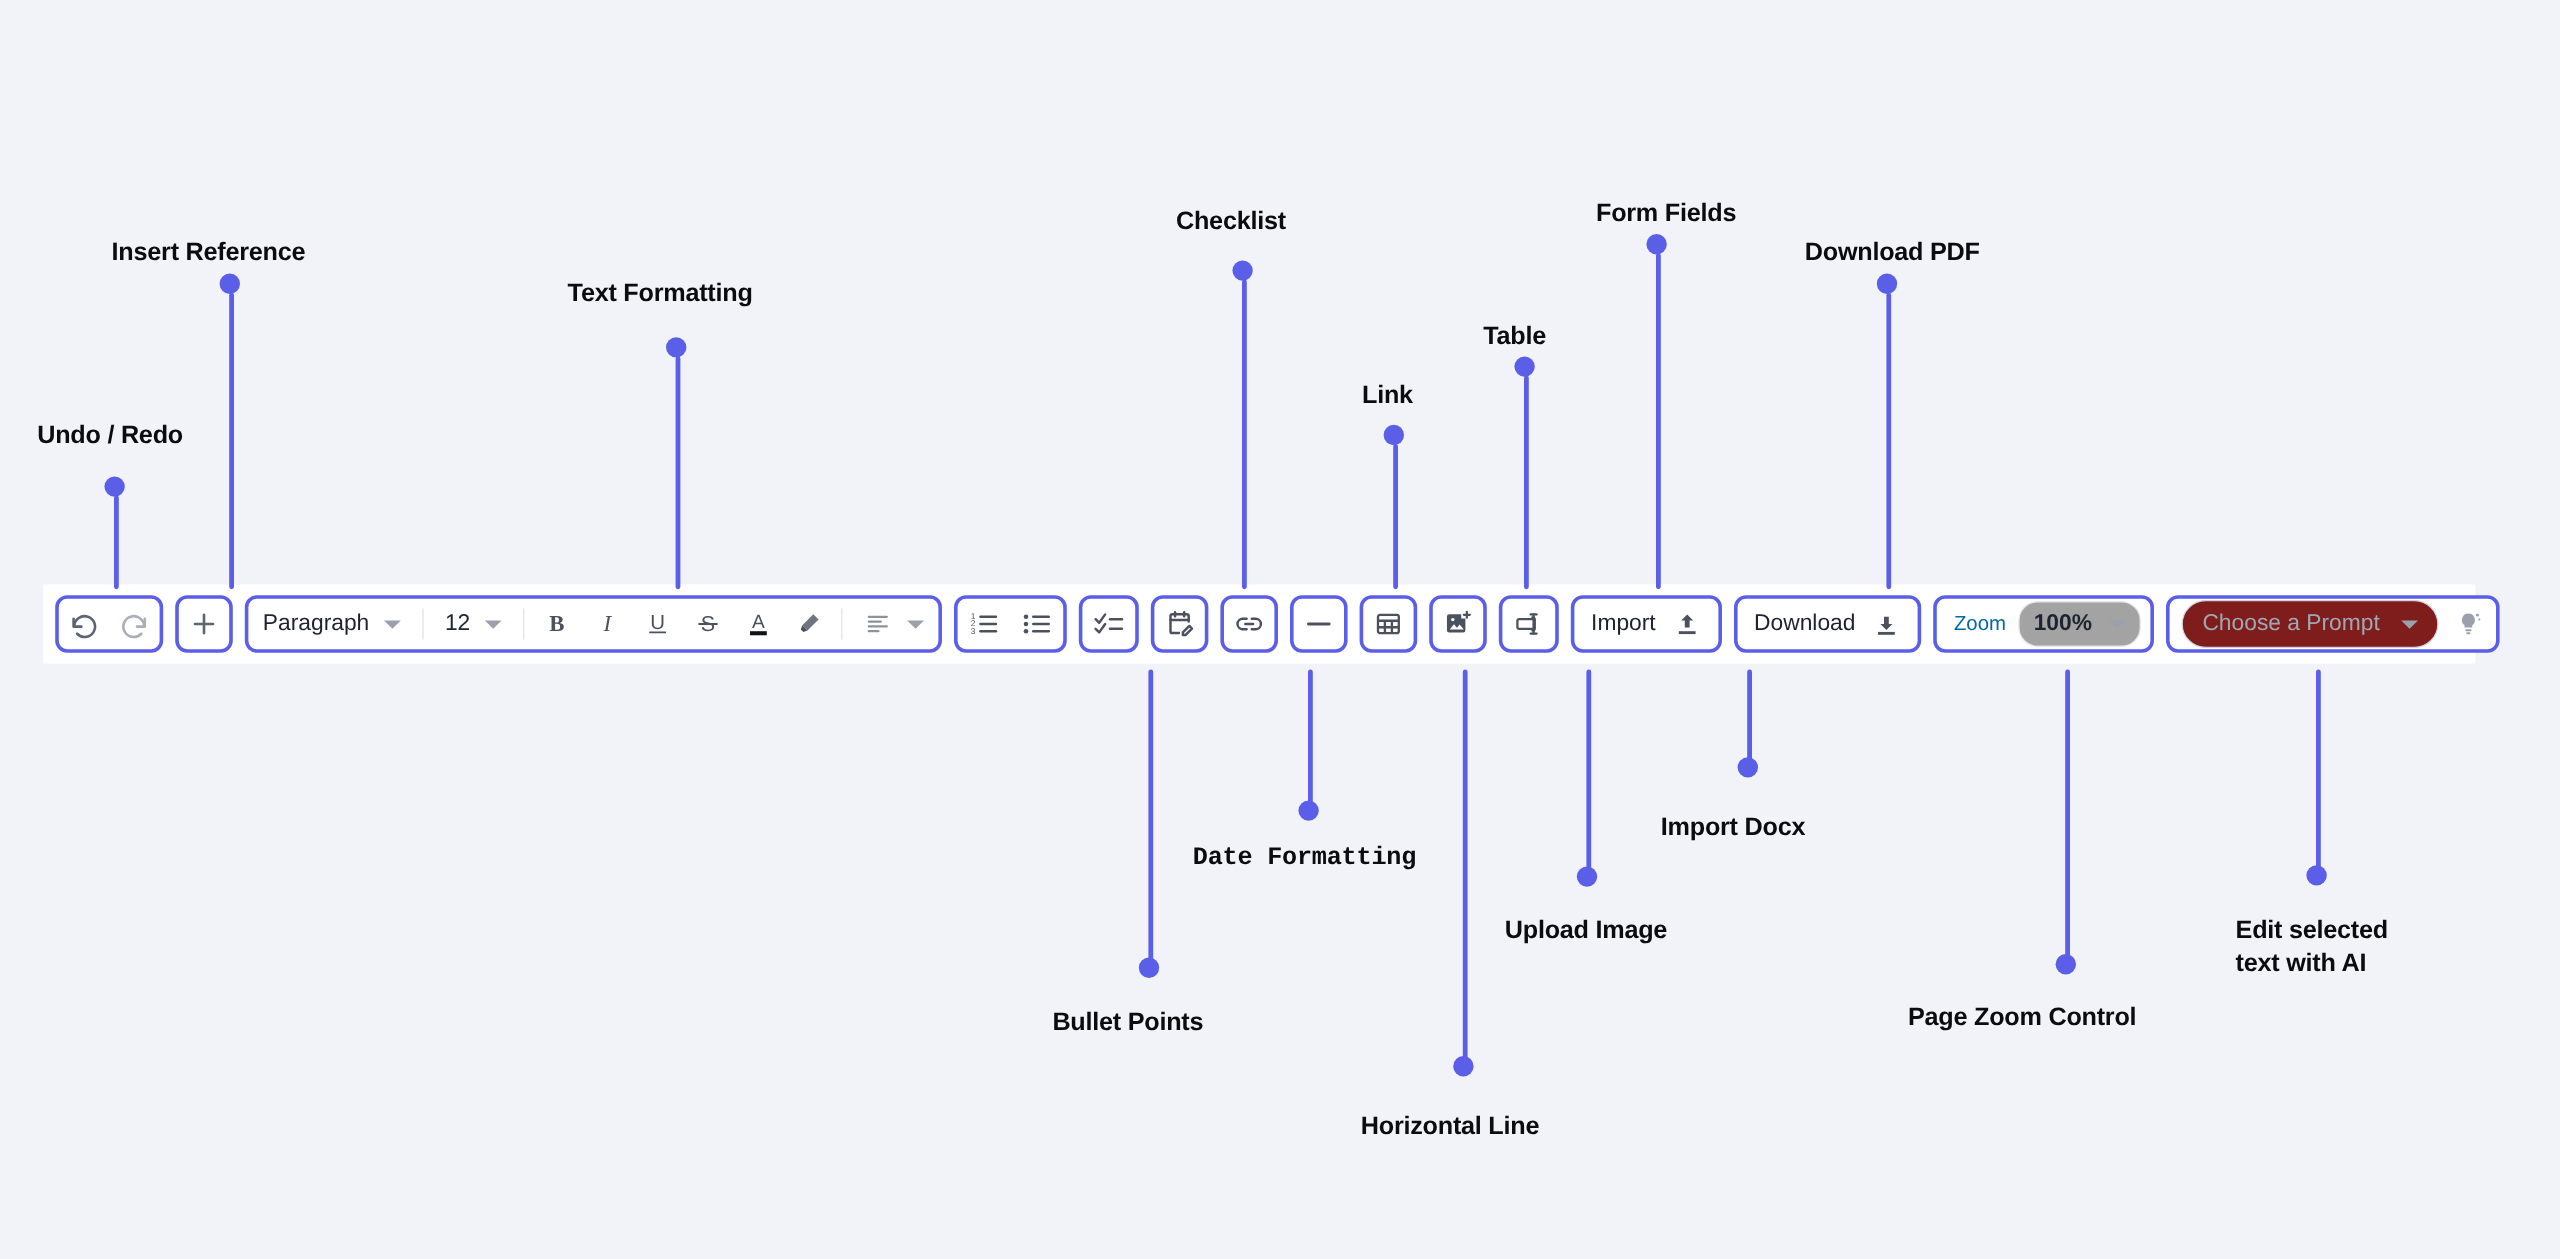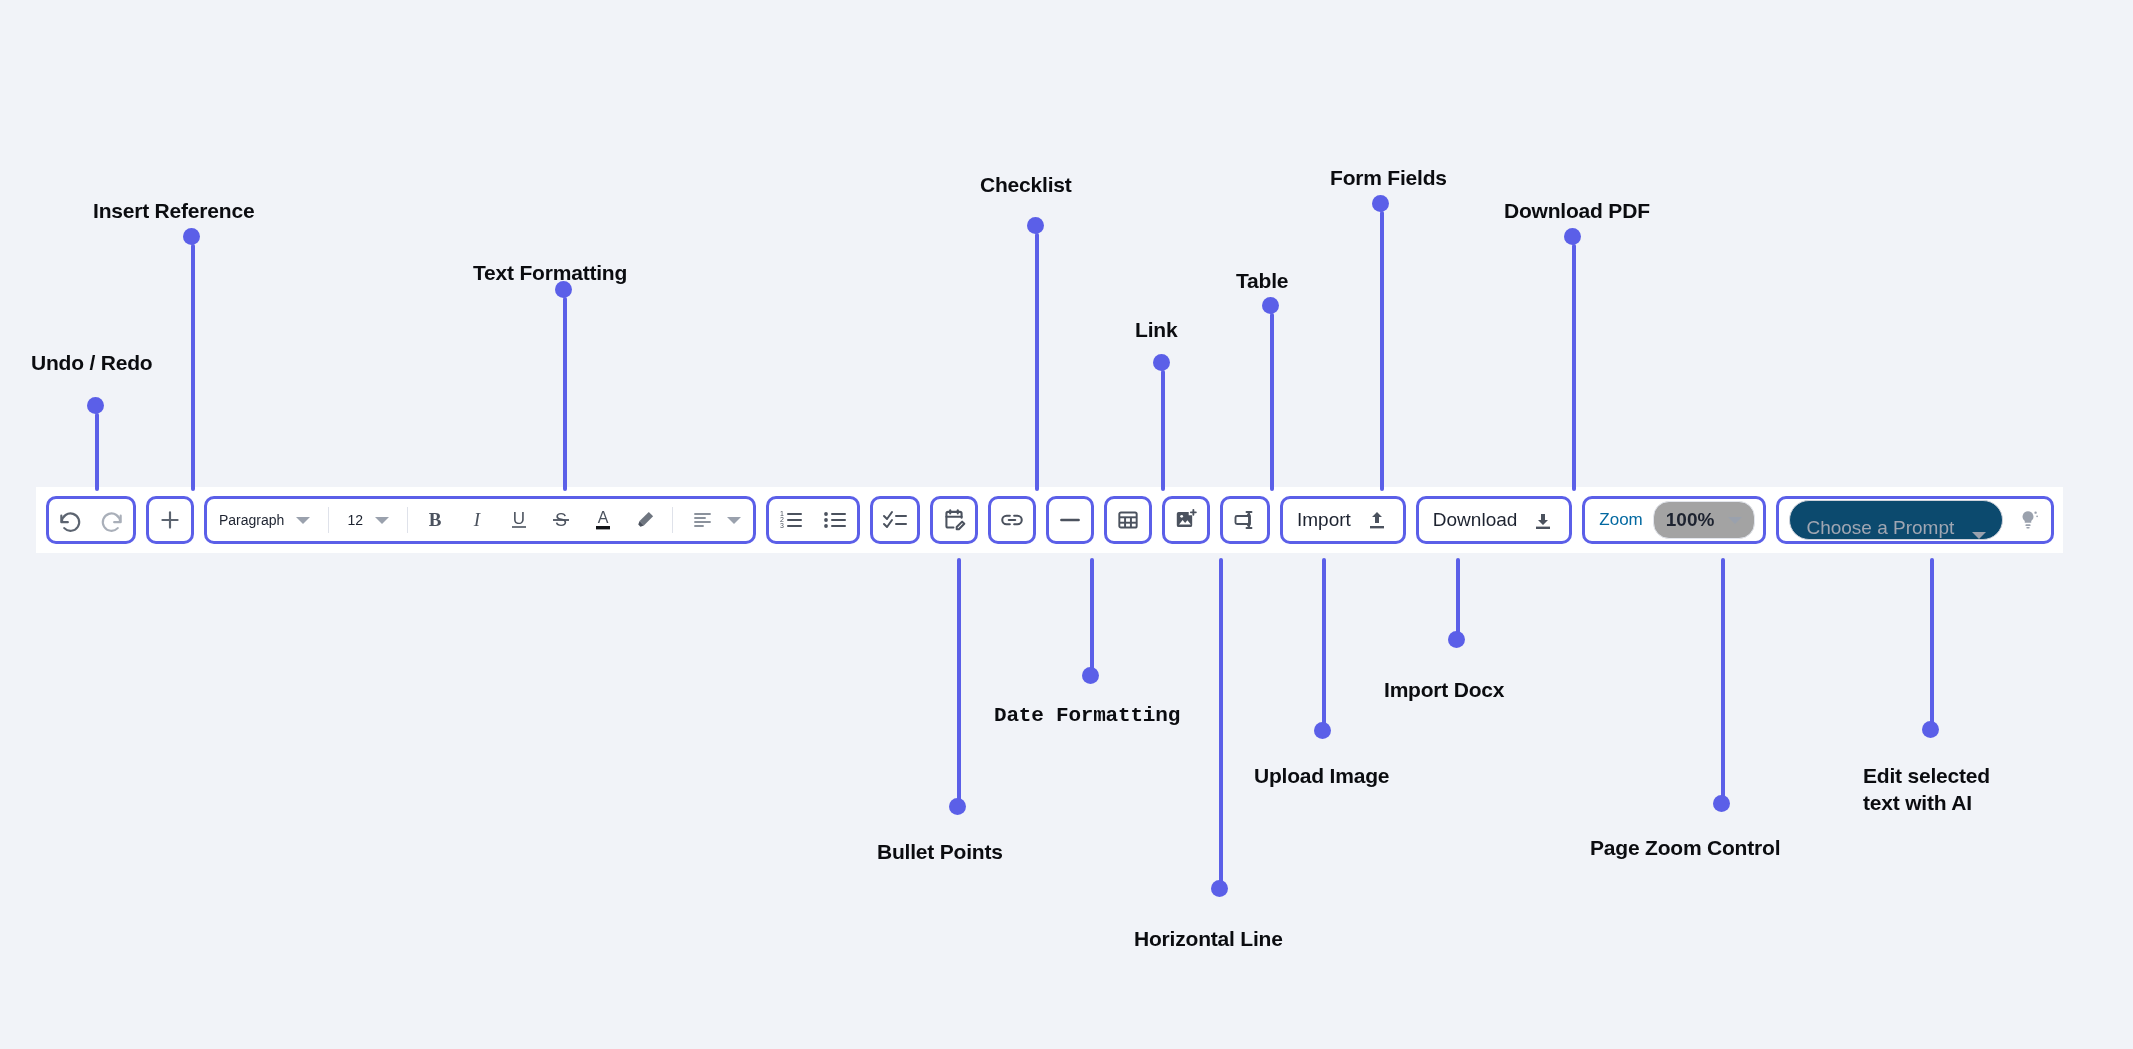--- a/index.html
+++ b/index.html
@@ -52,40 +52,40 @@
   }
   .btn svg{display:block;}
   .sep{
     width:1px;height:26px;background:#dfe2ea;margin:0 6px;flex:0 0 auto;
   }
   .sel{
     display:flex;align-items:center;gap:12px;
     padding:0 12px;height:42px;
     font-size:19px;color:#1d2330;white-space:nowrap;
   }
-  .sel .cap{font-size:14px;}
+  .sel .cap{font-size:19px;}
   .caret{
     width:0;height:0;border-left:7px solid transparent;border-right:7px solid transparent;
     border-top:7px solid #9aa1ad;
   }
   .lbl-btn{
     display:flex;align-items:center;gap:14px;padding:0 14px;height:42px;
     font-size:19px;color:#1d2330;white-space:nowrap;
   }
   .zoom-grp{padding:0 8px 0 14px;gap:10px;}
   .zoom-word{font-size:17px;color:#0369a1;}
   .zoom-pill{
     border:1px solid #e2e5ec;border-radius:16px;background:#a3a3a3;
     display:flex;align-items:center;gap:14px;
     padding:0 12px;height:36px;font-size:19px;color:#1d2330;font-weight:bold;
   }
   .ai-grp{padding:0 10px;gap:12px;}
   .prompt-pill{
-    border:1px solid #cfd3dc;border-radius:20px;background:#0c4a6e;
-    display:flex;align-items:flex-end;gap:18px;
+    border:1px solid #cfd3dc;border-radius:20px;background:#7f1d1d;
+    display:flex;align-items:center;gap:18px;
     padding:0 16px;height:38px;font-size:19px;color:#a0a6b2;white-space:nowrap;
   }
   .ai-ico{color:#9aa1ad;display:flex;align-items:center;}
   .ann-label{
     position:absolute;
     font-size:21px;
     font-weight:bold;
     color:#0b0c10;
     white-space:pre;
     line-height:1.28;
@@ -343,21 +343,21 @@
 
   <div id="annotation-layer">
       <div class="ann-line" style="left: 95px; top: 413px; height: 78px;"></div>
       <div class="ann-dot" style="left: 87px; top: 397px;"></div>
       <div class="ann-label" style="left: 31px; top: 350px;">Undo / Redo</div>
       <div class="ann-line" style="left: 191px; top: 244px; height: 247px;"></div>
       <div class="ann-dot" style="left: 183px; top: 228px;"></div>
       <div class="ann-label" style="left: 93px; top: 198px;">Insert Reference</div>
       <div class="ann-line" style="left: 563px; top: 297px; height: 194px;"></div>
       <div class="ann-dot" style="left: 555px; top: 281px;"></div>
-      <div class="ann-label" style="left: 473px; top: 260px;">Text Formatting</div>
+      <div class="ann-label" style="left: 473px; top: 232px;">Text Formatting</div>
       <div class="ann-line" style="left: 1035px; top: 233px; height: 258px;"></div>
       <div class="ann-dot" style="left: 1027px; top: 217px;"></div>
       <div class="ann-label" style="left: 980px; top: 172px;">Checklist</div>
       <div class="ann-line" style="left: 1380px; top: 211px; height: 280px;"></div>
       <div class="ann-dot" style="left: 1372px; top: 195px;"></div>
       <div class="ann-label" style="left: 1330px; top: 165px;">Form Fields</div>
       <div class="ann-line" style="left: 1572px; top: 244px; height: 247px;"></div>
       <div class="ann-dot" style="left: 1564px; top: 228px;"></div>
       <div class="ann-label" style="left: 1504px; top: 198px;">Download PDF</div>
       <div class="ann-line" style="left: 1270px; top: 313px; height: 178px;"></div>

